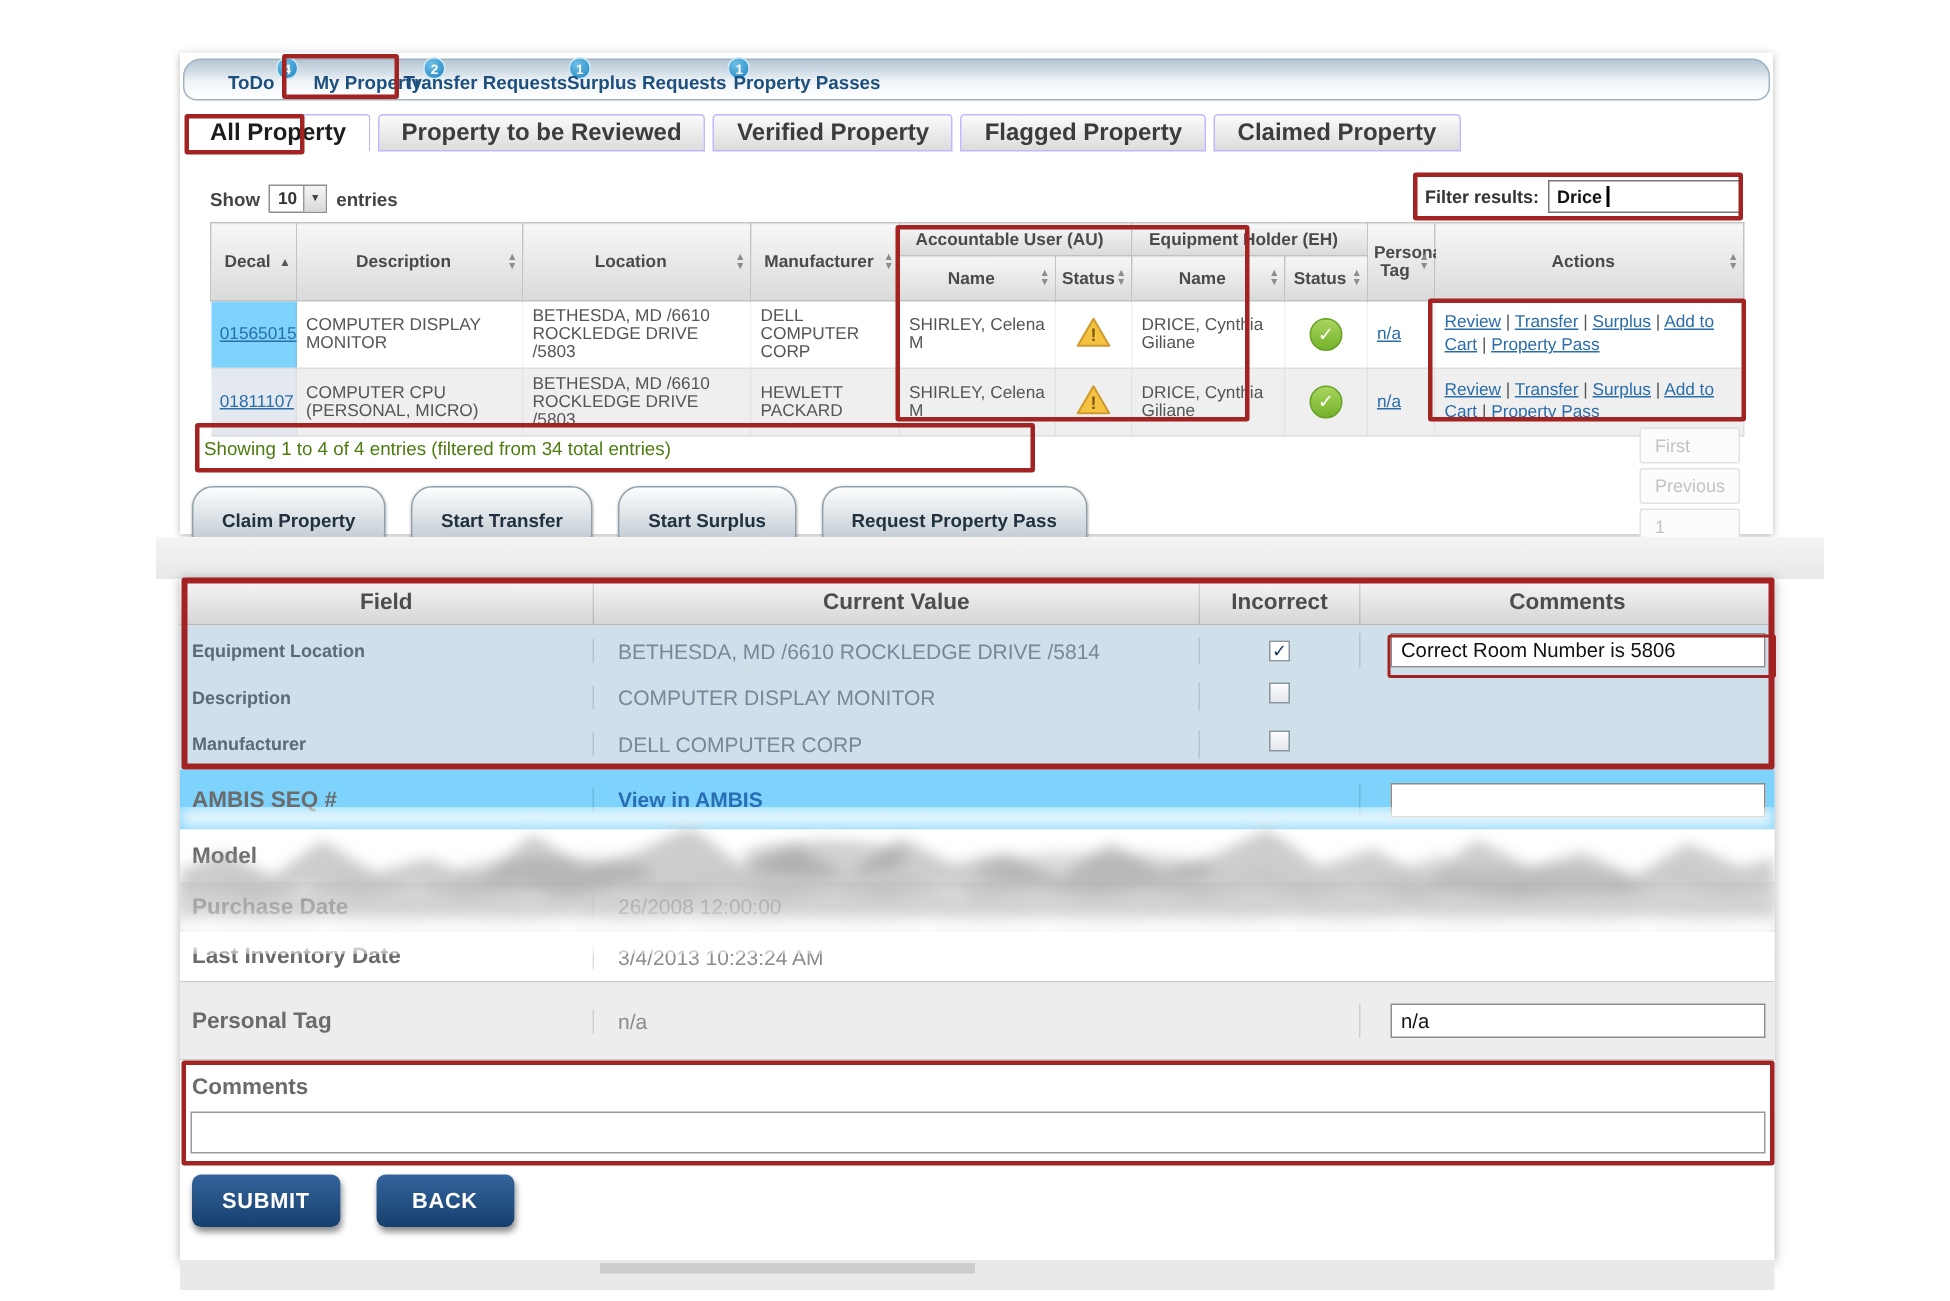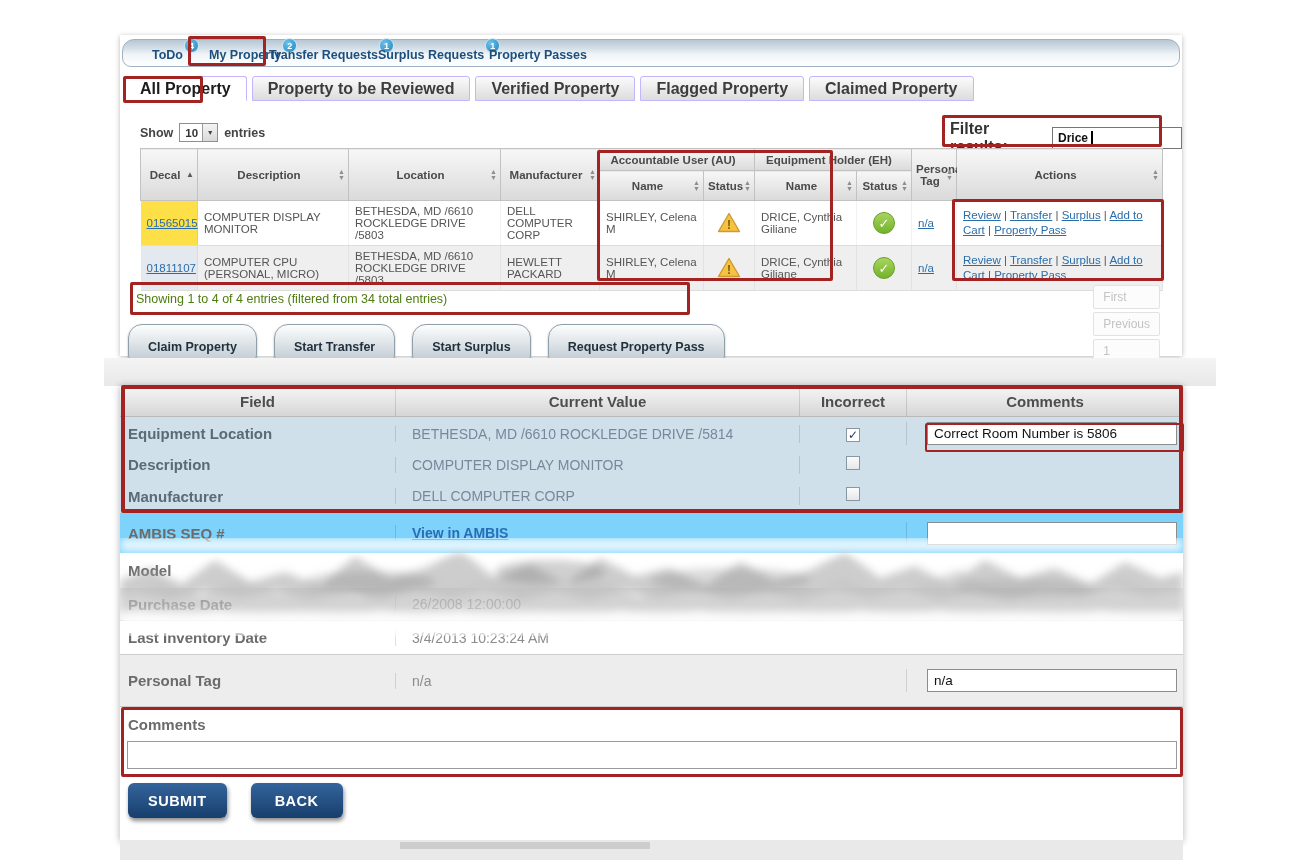--- a/index.html
+++ b/index.html
@@ -39,36 +39,36 @@
 
   
   .show-entries { position:absolute; left:20px; top:88px; display:flex; align-items:center; gap:6px;
                   font-size:12.5px; font-weight:bold; color:#444; }
   .select-box { display:inline-flex; align-items:center; border:1px solid #8f8f8f; background:#fff; height:19px; cursor:pointer; }
   .select-box .val { padding:0 4px 0 5px; font-size:11.5px; font-weight:bold; color:#333; }
   .select-arrow { width:15px; height:17px; border-left:1px solid #9a9a9a;
                   background:linear-gradient(#f4f4f4,#d9d9d9); display:flex; align-items:center; justify-content:center; }
   .select-arrow::after { content:"▼"; font-size:7px; color:#444; }
   .filter-wrap { position:absolute; left:830px; top:85px; display:flex; align-items:center; gap:6px; }
-  .filter-label { font-size:16px; font-weight:bold; color:#333; }
+  .filter-label { font-size:12px; font-weight:bold; color:#333; }
   .filter-input-wrap { position:relative;text-decoration:underline; }
   .filter-input { width:130px; height:22px; border:1px solid #767676; font-size:12px; font-weight:bold;
                   color:#111; padding:0 5px; outline:none; }
   .caret { position:absolute; left:39px; top:4px; width:1.5px; height:14px; background:#000; }
 
   
   table.grid { position:absolute; left:20px; top:113px; width:1022px; border-collapse:collapse; table-layout:fixed;
                font-size:11.5px; color:#555; }
   table.grid th { background:linear-gradient(#f7f7f7,#dadada); border:1px solid #c2c2c2;
                   font-size:11.5px; font-weight:bold; color:#4a4a4a; position:relative; padding:4px 12px 4px 4px;
                   text-align:center; vertical-align:middle; cursor:pointer; }
   table.grid td { padding:4px 6px; vertical-align:middle; border-right:1px solid rgba(0,0,0,.05); }
   tr.row-a td { background:#fff; }
   tr.row-b td { background:#efefef; }
-  tr.row-a td.sorted { background:#fde047; }
+  tr.row-a td.sorted { background:#7dd3fc; }
   tr.row-b td.sorted { background:#e3e9ee; }
   tr.grid-row { height:37px; }
   tr.grid-row td { border-bottom:1px solid #ddd; }
   a.lnk { color:#2a6da9; text-decoration:underline; cursor:pointer; }
   .sort { position:absolute; right:3px; top:50%; transform:translateY(-50%); display:inline-flex;
           flex-direction:column; font-size:7px; line-height:6px; color:#8d8d8d; }
   .sort.both::before { content:"▲"; } .sort.both::after { content:"▼"; }
   .sort.asc { font-size:8px; color:#5a5a5a; } .sort.asc::before { content:"▲"; }
   .status-cell { text-align:center; }
   .warn-icon { display:inline-block; }
@@ -98,40 +98,40 @@
   .fc.c2 { width:404px; padding-left:16px; }
   .fc.c3 { width:107px; text-align:center; }
   .fc.c4 { width:277px; }
   .fc.c2,.fc.c3,.fc.c4 { border-left:1px solid rgba(0,0,0,.12); }
   .fhead { height:31px; align-items:center; background:linear-gradient(#f6f6f6,#d6d6d6);
            border-bottom:1px solid #b9b9b9; }
   .fhead .fc { font-size:15px; font-weight:bold; color:#4d4d4d; text-align:center; padding-left:0; height:100%;
                display:flex; align-items:center; justify-content:center; }
   .blue-section { background:#cfe0eb; }
   .blue-section .frow { align-items:center; }
-  .blue-section .fc.c1 { font-size:15px; font-weight:bold; color:#5b6a76; }
+  .blue-section .fc.c1 { font-size:12px; font-weight:bold; color:#5b6a76; }
   .blue-section .fc.c2 { font-size:14px; color:#78889a; }
   .r-el { height:33px; } .r-de { height:29px; } .r-ma { height:34px; }
   .lrow .fc.c1 { font-size:15px; font-weight:bold; color:#6b6b6b; }
   .lrow .fc.c2 { font-size:14px; color:#8c8c8c; }
   .lrow { align-items:center; }
   .r-ambis { height:40px; background:#7dd3fc; }
   .r-model { height:35px; background:#fff; }
   .r-purch { height:32px; background:#ededed; }
   .r-lastinv { height:35px; background:#fff; border-top:1px solid #ccc; border-bottom:1px solid #ccc; }
   .r-ptag { height:52px; background:#ededed; border-bottom:1px solid #ccc; }
   .r-comments-label { height:34px; background:#fff; align-items:center; }
   .r-comments-label .lbl { font-size:15px; font-weight:bold; color:#6b6b6b; padding-left:8px; }
   .checkbox { display:inline-block; width:14px; height:14px; border:1px solid #8a96a0;
               background:linear-gradient(#fbfbfb,#e4e8eb); font-size:12px; line-height:13px;
               font-weight:bold; color:#17355c; text-align:center; cursor:pointer; }
   .checkbox.checked { background:#fff; }
   .cinput { width:250px; height:23px; margin-left:20px; border:1px solid #8c8c8c; background:#fff;
             font-size:13.5px; color:#111; padding:0 6px; outline:none; }
-  .ambis-link { font-size:14px; font-weight:bold; color:#2a6db5; text-decoration:underline; cursor:pointer; }
+  .ambis-link { font-size:14px; font-weight:bold; color:#2a6db5; cursor:pointer; }
   .form-textarea { display:block; width:1050px; margin:0 auto; height:28px; border:1px solid #9a9a9a;
                    resize:none; font-size:13px; font-family:"Liberation Sans",sans-serif; outline:none; }
   .submit-row { display:flex; gap:24px; margin:14px 0 0 8px; }
   .btn-navy { min-width:92px; height:35px; padding:0 20px; border:none; border-radius:6px;
               background:linear-gradient(#34649c,#173f6d); color:#fff; font-size:14.5px; font-weight:bold;
               letter-spacing:.5px; box-shadow:1px 3px 4px rgba(0,0,0,.45); cursor:pointer;
               font-family:"Liberation Sans",sans-serif; }
 
   
   .smudge { position:absolute; left:0; top:152px; width:1063px; height:98px; pointer-events:none; z-index:5; }

